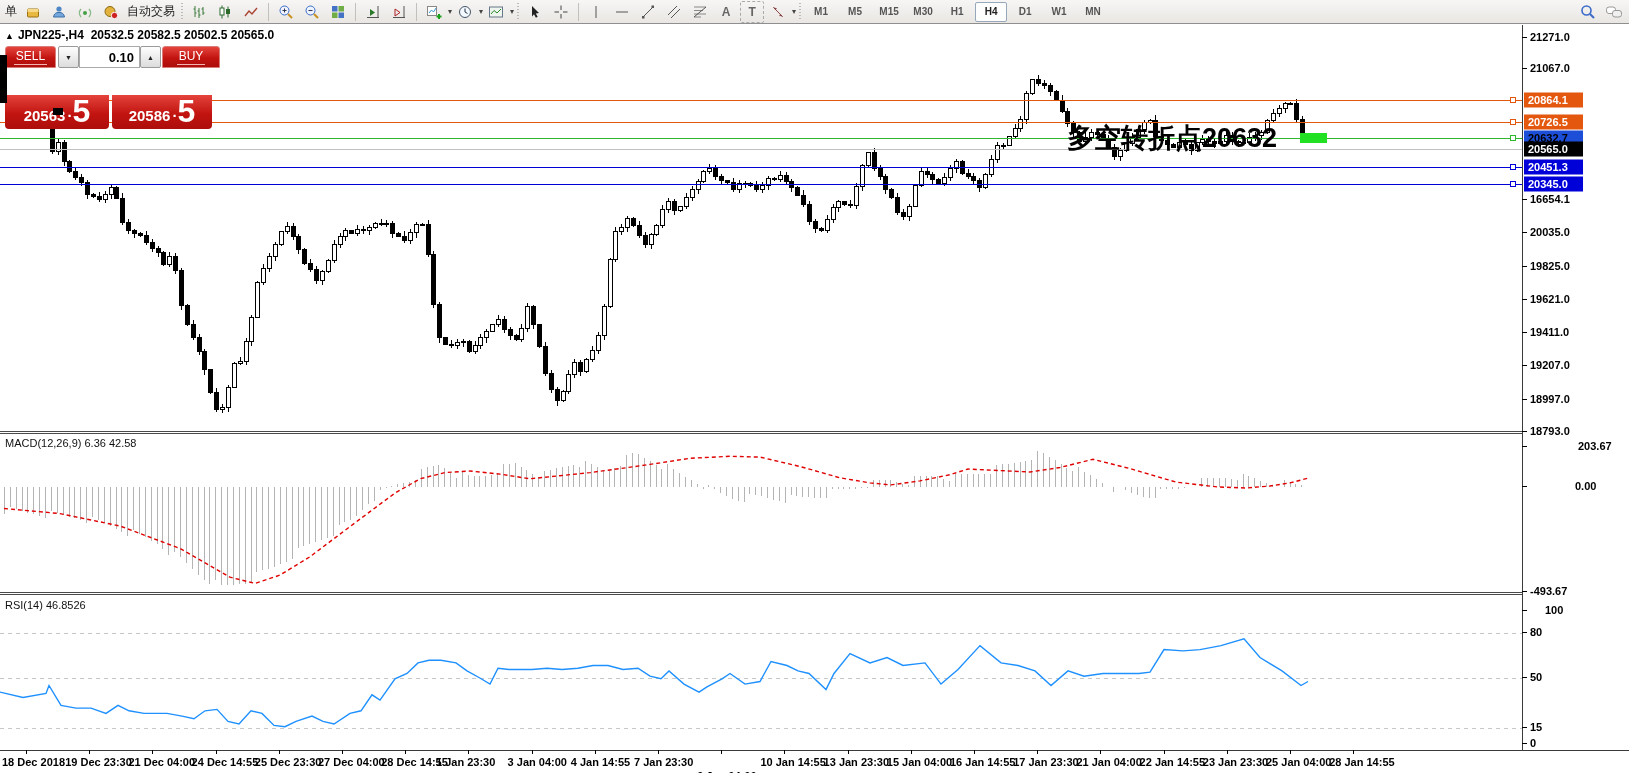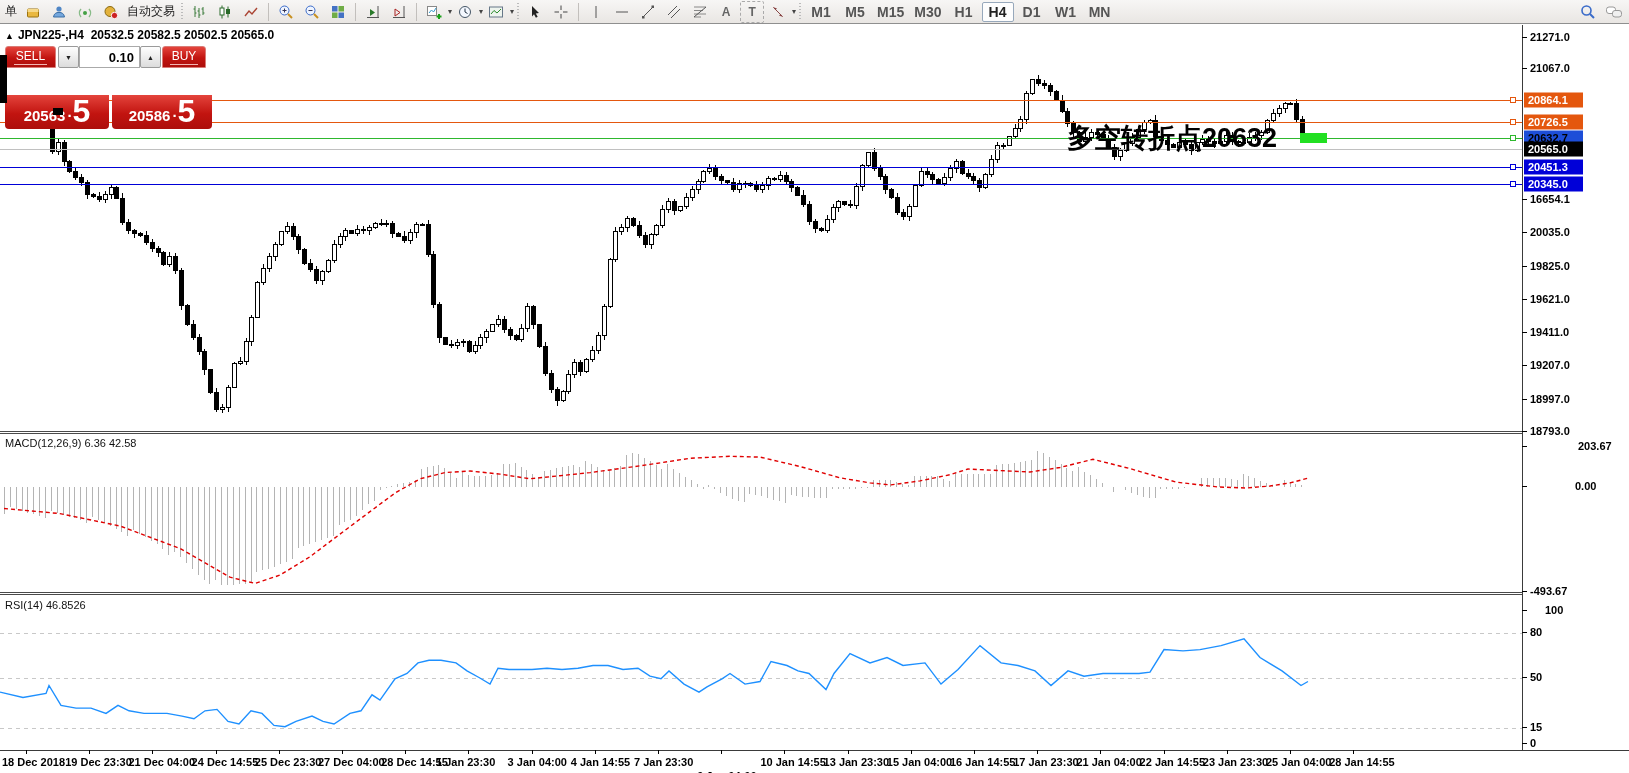--- a/index.html
+++ b/index.html
@@ -9,21 +9,21 @@
   #toolbar{position:absolute;left:0;top:0;width:1629px;height:24px;
            background:linear-gradient(#f7f6f5,#e9e6e3);border-bottom:1px solid #8f8f8f;
            display:flex;align-items:center;padding:0 2px;box-sizing:border-box;z-index:40;}
   .tb-btn{width:22px;height:20px;display:flex;align-items:center;justify-content:center;
           border:1px solid transparent;border-radius:2px;margin:0 1px;flex:0 0 auto;}
   .tb-text{font-size:12px;color:#222;padding:0 3px;white-space:nowrap;}
   .tb-grip{width:5px;height:18px;margin:0 3px;flex:0 0 auto;
            background:repeating-linear-gradient(#bbb 0 1px,transparent 1px 3px);width:2px;}
   .tb-sep{width:1px;height:18px;background:#c2bfbc;margin:0 4px;flex:0 0 auto;}
   .tb-dd{font-size:8px;color:#444;margin-left:1px;}
-  .tf{min-width:24px;height:18px;font-size:14px;font-weight:700;color:#555;
+  .tf{min-width:24px;height:18px;font-size:10px;font-weight:700;color:#555;
       display:flex;align-items:center;justify-content:center;padding:0 3px;margin:4px 1px;
       border:1px solid transparent;border-radius:2px;}
   .tf.active{border:1px solid #97a8bb;background:#fdfdfd;color:#222;}
   .tb-right{margin-left:auto;display:flex;align-items:center;}
   .glyph-tool{font-size:12px;font-weight:700;color:#666;}
   svg.layer{position:absolute;left:0;display:block;}
   #main-svg{top:25px;border-bottom:1px solid #4a4a4a;}
   #macd-svg{top:433px;border-top:1px solid #4a4a4a;border-bottom:1px solid #4a4a4a;}
   #rsi-svg{top:594px;border-top:1px solid #4a4a4a;}
   #axis-divider{position:absolute;left:1522px;top:25px;width:1px;height:725px;background:#3a3a3a;}
@@ -41,21 +41,21 @@
                 z-index:10;white-space:nowrap;}
   #chart-header .tri{font-size:9px;margin-right:4px;}
   #annotation{position:absolute;left:1172px;top:138px;transform:translate(-50%,-50%);
               font-size:27px;font-weight:700;z-index:8;white-space:nowrap;}
   
   #trade-panel{position:absolute;left:4px;top:45px;width:209px;z-index:20;}
   .red-grad{background:linear-gradient(#e4443c 0%,#c21410 55%,#ad0e0b 100%);color:#fff;}
   #sell-btn,#buy-btn{position:absolute;top:1px;width:51px;height:22px;font-size:12px;
        display:flex;align-items:center;justify-content:center;border:1px solid #d97b76;
        border-radius:3px 3px 0 0;box-sizing:border-box;}
-  #sell-btn{left:1px;} #buy-btn{left:158px;width:44px;}
+  #sell-btn{left:1px;} #buy-btn{left:158px;width:58px;}
   #sell-btn span,#buy-btn span{border-bottom:1px solid #f3b5b2;padding:0 2px 1px;}
   .spin-btn{position:absolute;top:1px;width:21px;height:22px;background:linear-gradient(#fefefe,#dcdcdc);
        border:1px solid #9a9a9a;box-sizing:border-box;display:flex;align-items:center;
        justify-content:center;font-size:7px;color:#222;border-radius:2px;}
   #spin-down{left:54px;} #spin-up{left:136px;}
   #vol-input{position:absolute;left:75px;top:1px;width:61px;height:22px;border:1px solid #aaa;
        background:#fff;font-size:13px;font-weight:700;color:#000;text-align:right;
        padding:0 5px;box-sizing:border-box;font-family:"Liberation Sans",sans-serif;}
   .price-tile{position:absolute;top:25px;height:34px;border-radius:0 0 4px 4px;
        display:flex;align-items:flex-end;justify-content:center;padding-bottom:3px;box-sizing:border-box;margin-top:25px;}

